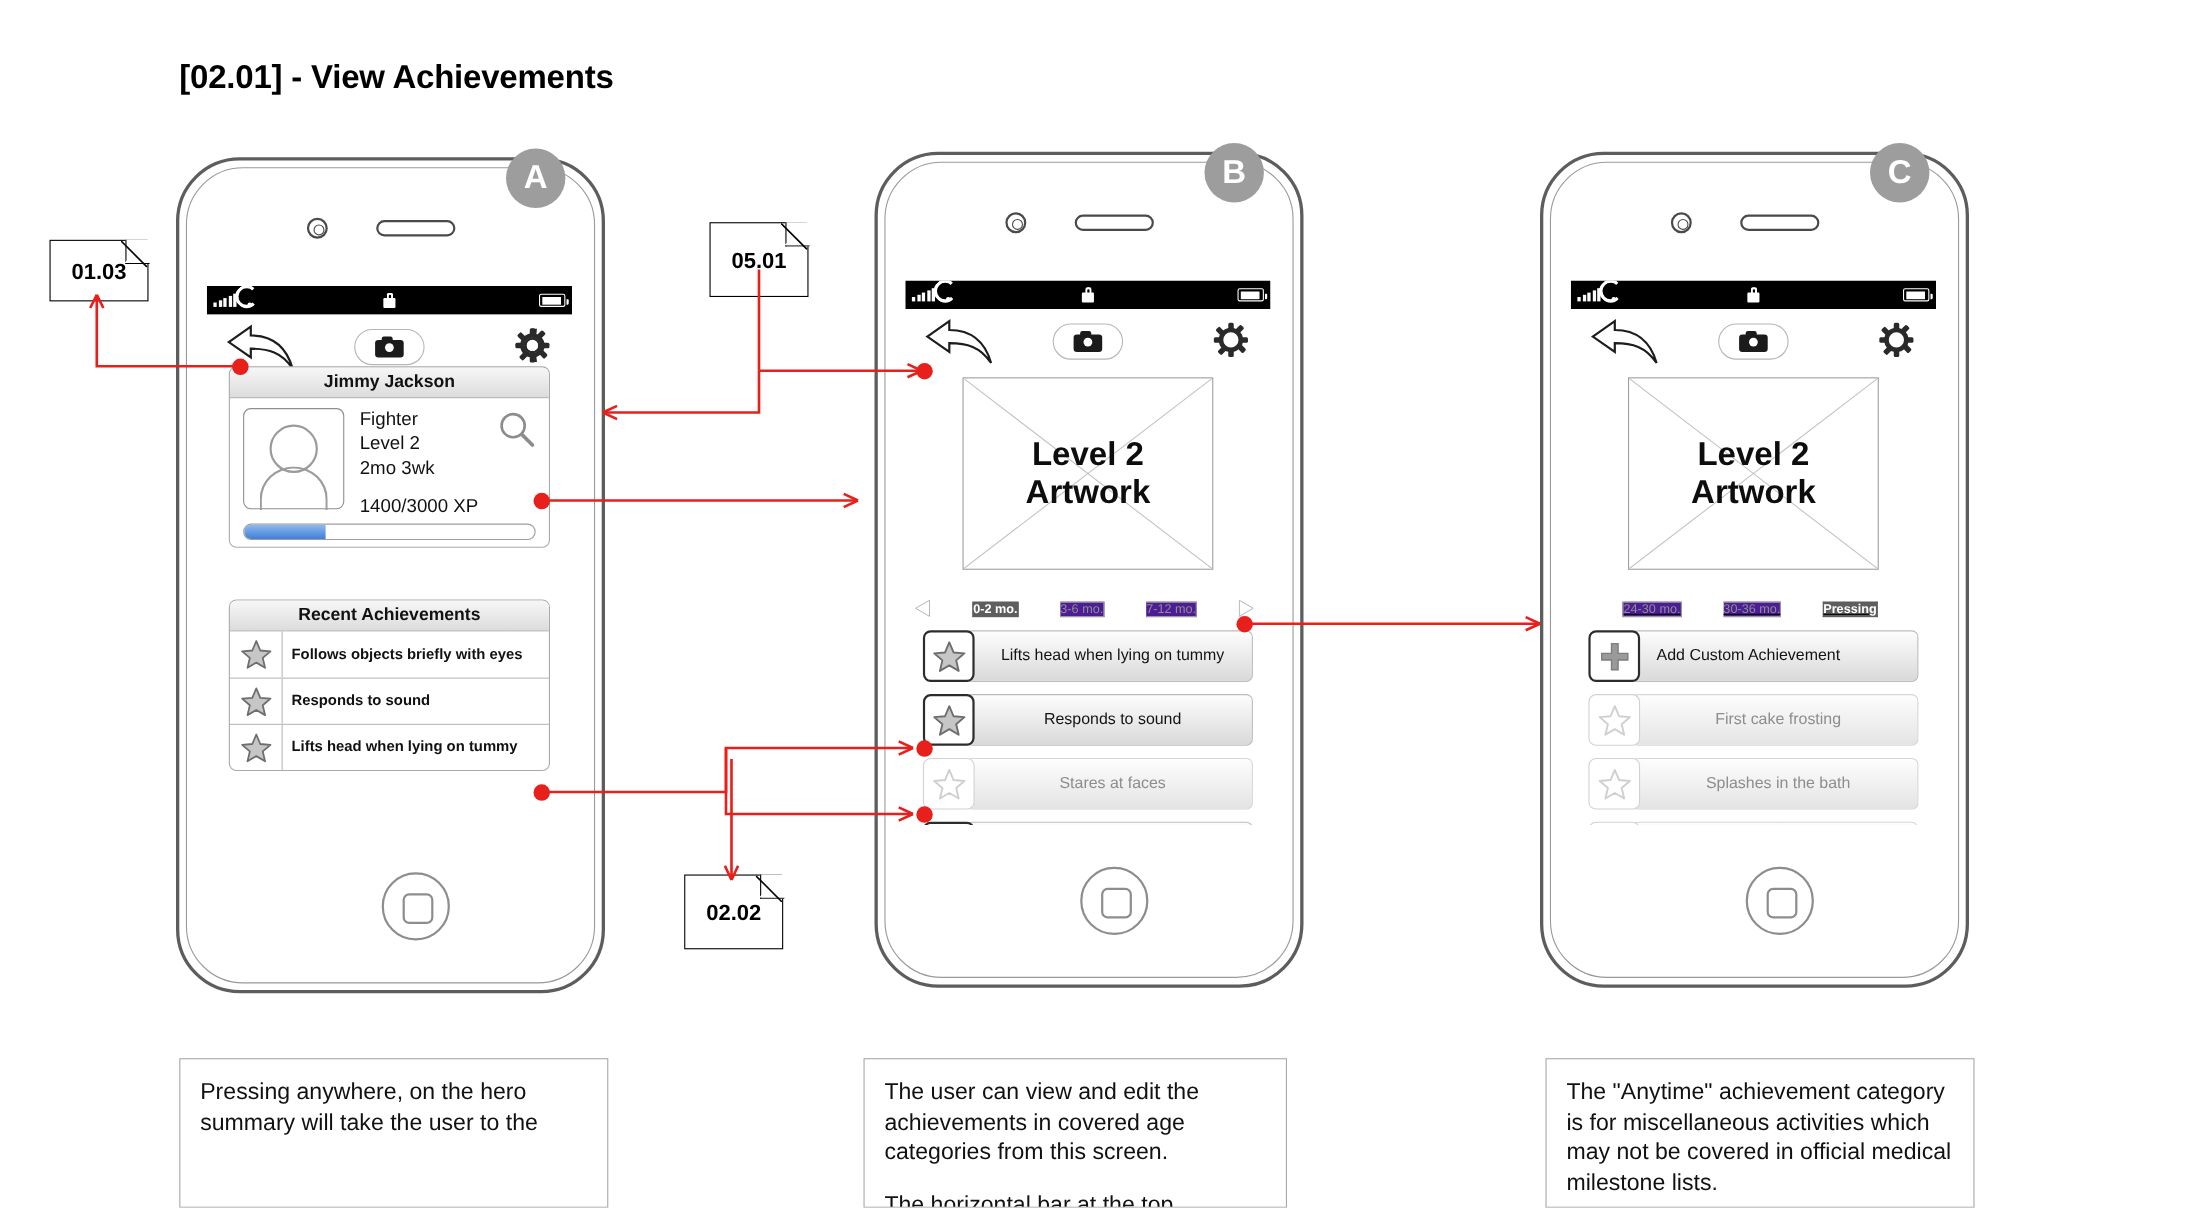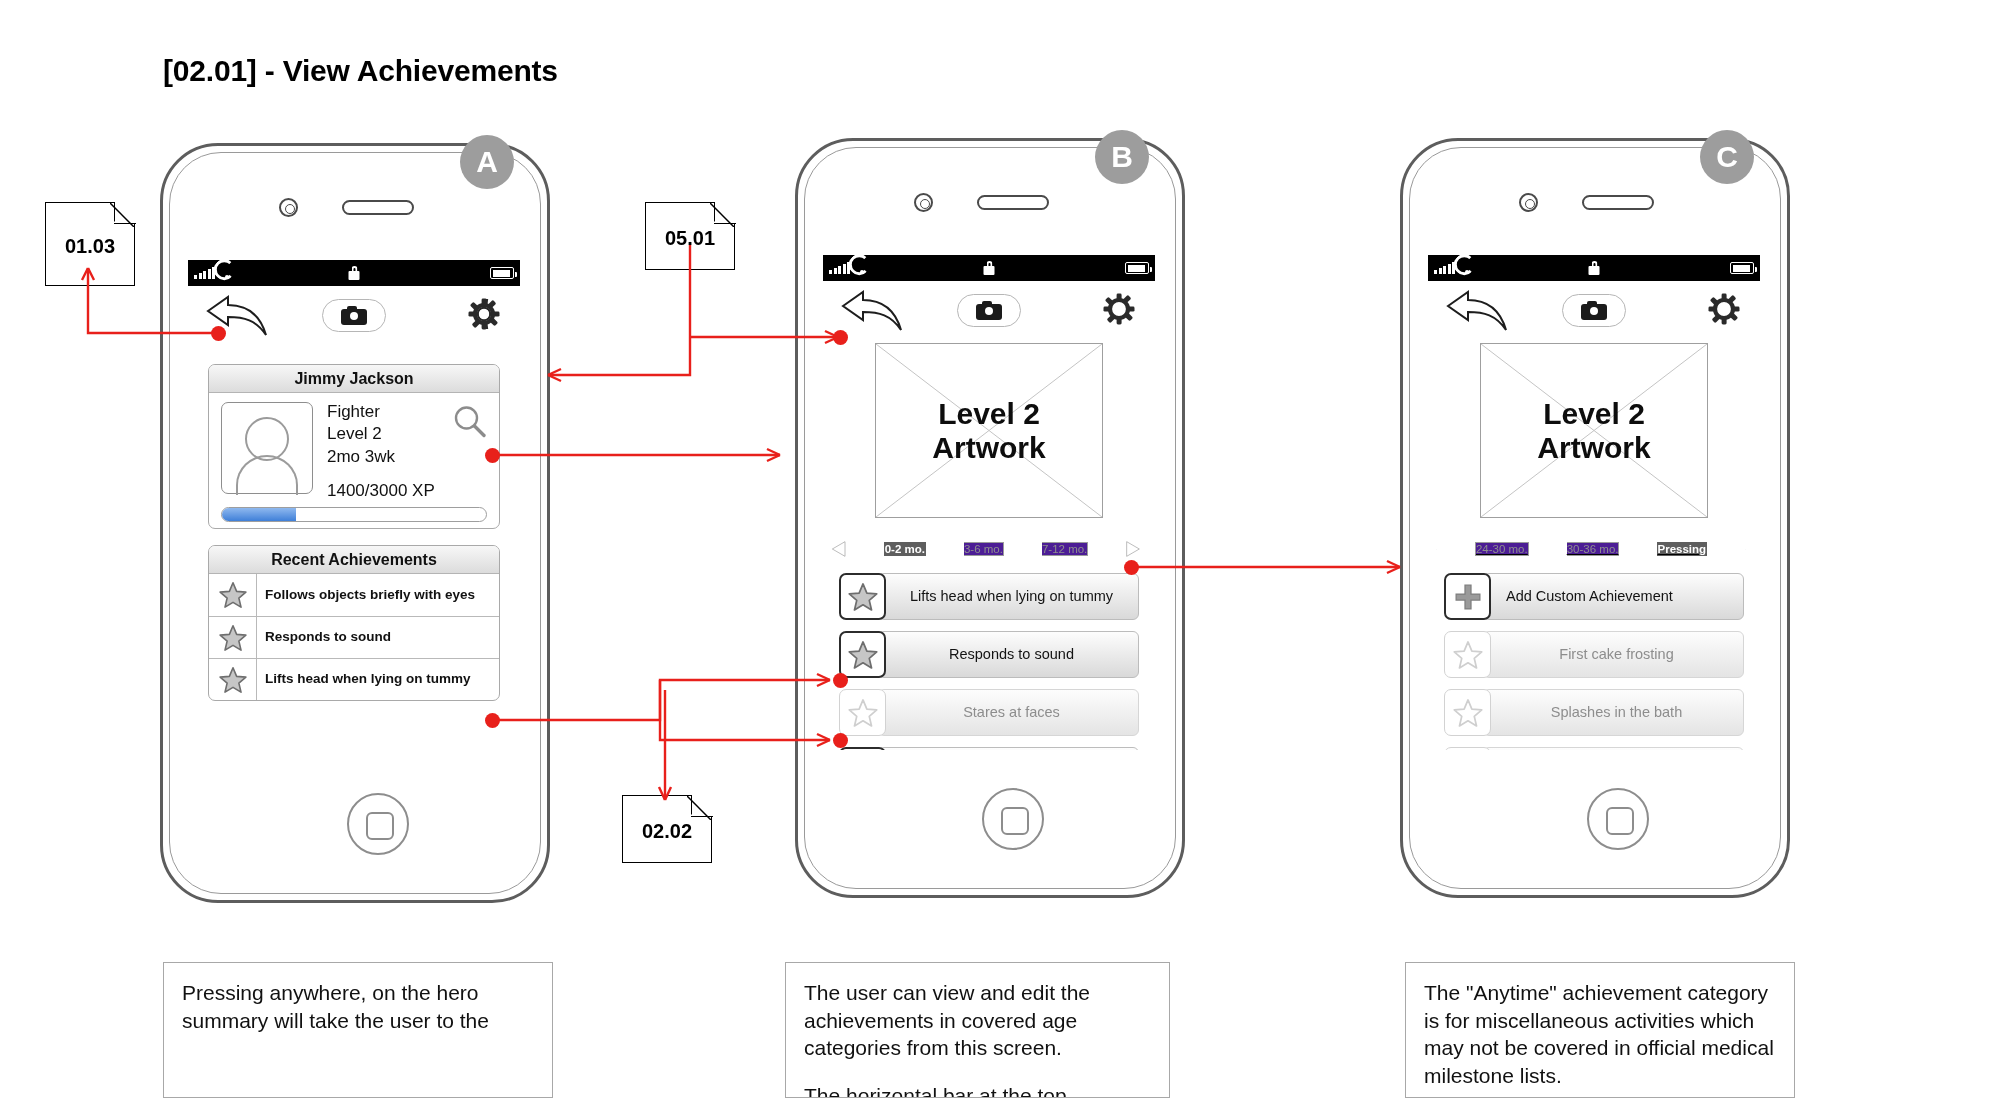--- a/index.html
+++ b/index.html
@@ -172,21 +172,21 @@
     position: absolute; left: 0; top: 0; width: 100%; height: 100%;
   }
   .artwork-label {
     position: relative; z-index: 2; text-align: center;
     font-size: 30px; font-weight: bold; color: #0d0d0d; line-height: 1.12;
   }
 
   
   .agebar {
     position: absolute; left: 8px; right: 14px; height: 24px;
-    display: flex; align-items: center; gap: 38px;
+    display: flex; align-items: flex-end; gap: 38px;
   }
   .chev-l, .chev-r { width: 22px; position: relative; }
   .seg {
     flex: 1; border: 1px solid #9b9b9b; border-left: none;
     display: flex; align-items: center; justify-content: center;
     font-size: 11.5px; color: #8e8e8e; background: #4c1d95; white-space: nowrap;
   }
   .seg.first { border-left: 1px solid #9b9b9b; }
   .seg.active { background: #5e5e5e; color: #ffffff; font-weight: bold; border-color: #5e5e5e; }
 
@@ -276,21 +276,21 @@
       <path d="M690,245 L690,337"></path>
 
       <path d="M1130,567 L1400,567"></path>
       <path d="M1400,567 l-13,-6 M1400,567 l-13,6"></path>
 
       <path d="M665,690 L665,800"></path>
       <path d="M665,800 l-6,-13 M665,800 l6,-13"></path>
     </g>
   </svg>
 
-  <div class="note" style="left:45px; top:202px; width:90px; height:84px;">
+  <div class="note" style="left:45px; top:218px; width:90px; height:56px;">
     <div class="sheet">
       <div class="fold"></div>
       <svg class="fold-line" viewBox="0 0 24 24">
         <path d="M0,0 L24,24" stroke="#000" stroke-width="1.5" fill="none"></path>
       </svg>
       <div class="ntext">01.03</div>
     </div>
   </div>
 
   <div class="note" style="left:645px; top:202px; width:90px; height:68px;">
@@ -365,21 +365,21 @@
             <rect x="5.6" y="6.4" width="5" height="7" rx="1.4" transform="rotate(-45 8.1 9.9)"></rect>
             <rect x="25.4" y="22.6" width="5" height="7" rx="1.4" transform="rotate(-45 27.9 26.1)"></rect>
             <rect x="22.6" y="5.6" width="7" height="5" rx="1.4" transform="rotate(-45 26.1 8.1)"></rect>
             <rect x="6.4" y="25.4" width="7" height="5" rx="1.4" transform="rotate(-45 9.9 27.9)"></rect>
           </g>
           <circle cx="18" cy="18" r="9" fill="none" stroke="#2a2a2a" stroke-width="4.2"></circle>
           <circle cx="18" cy="18" r="5" fill="#ffffff"></circle>
         </svg>
       </div>
 
-      <div class="card" style="top:104px;">
+      <div class="card" style="top:73px;">
         <div class="card-head">Jimmy Jackson</div>
         <div class="hero-body">
           <div class="avatar">
             <span class="head"></span>
               <span class="torso"></span>
           </div>
           <div class="hero-stats">
             <div>Fighter</div>
             <div>Level 2</div>
             <div>2mo 3wk</div>

